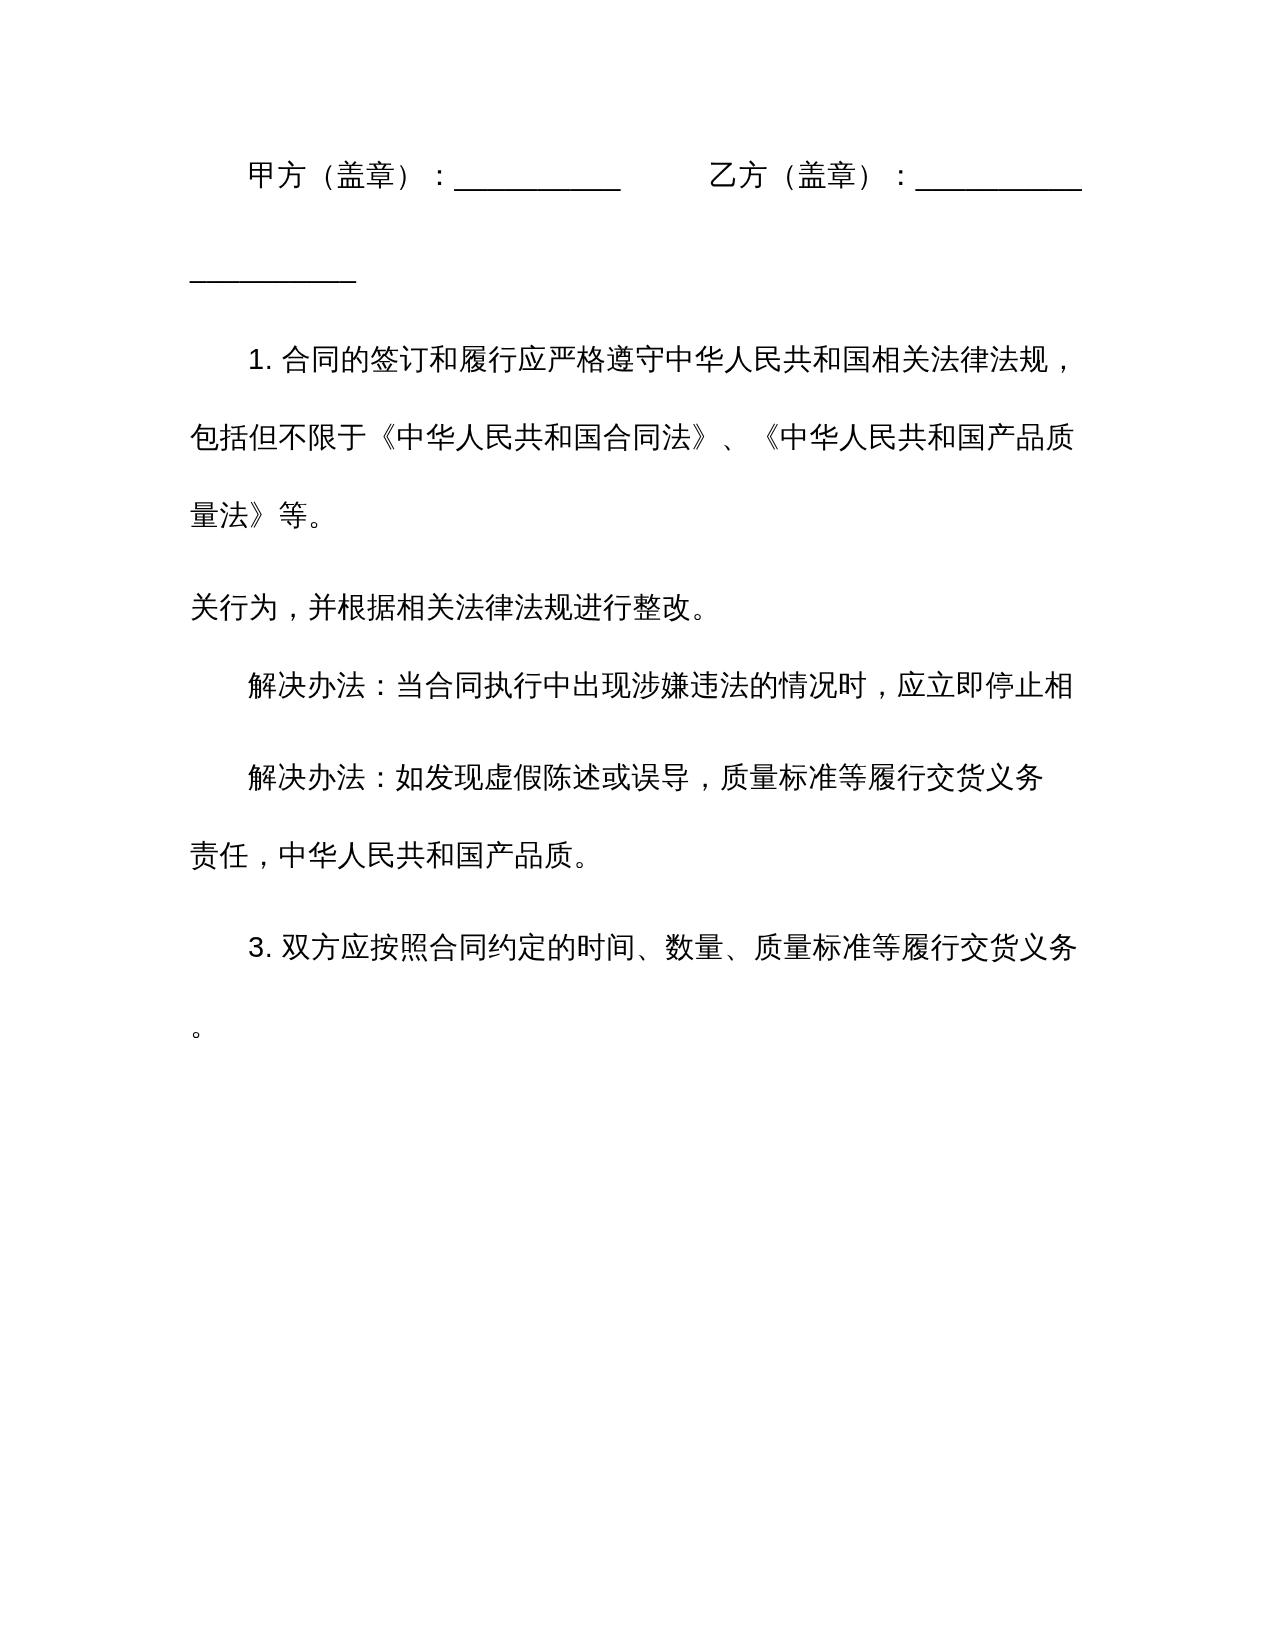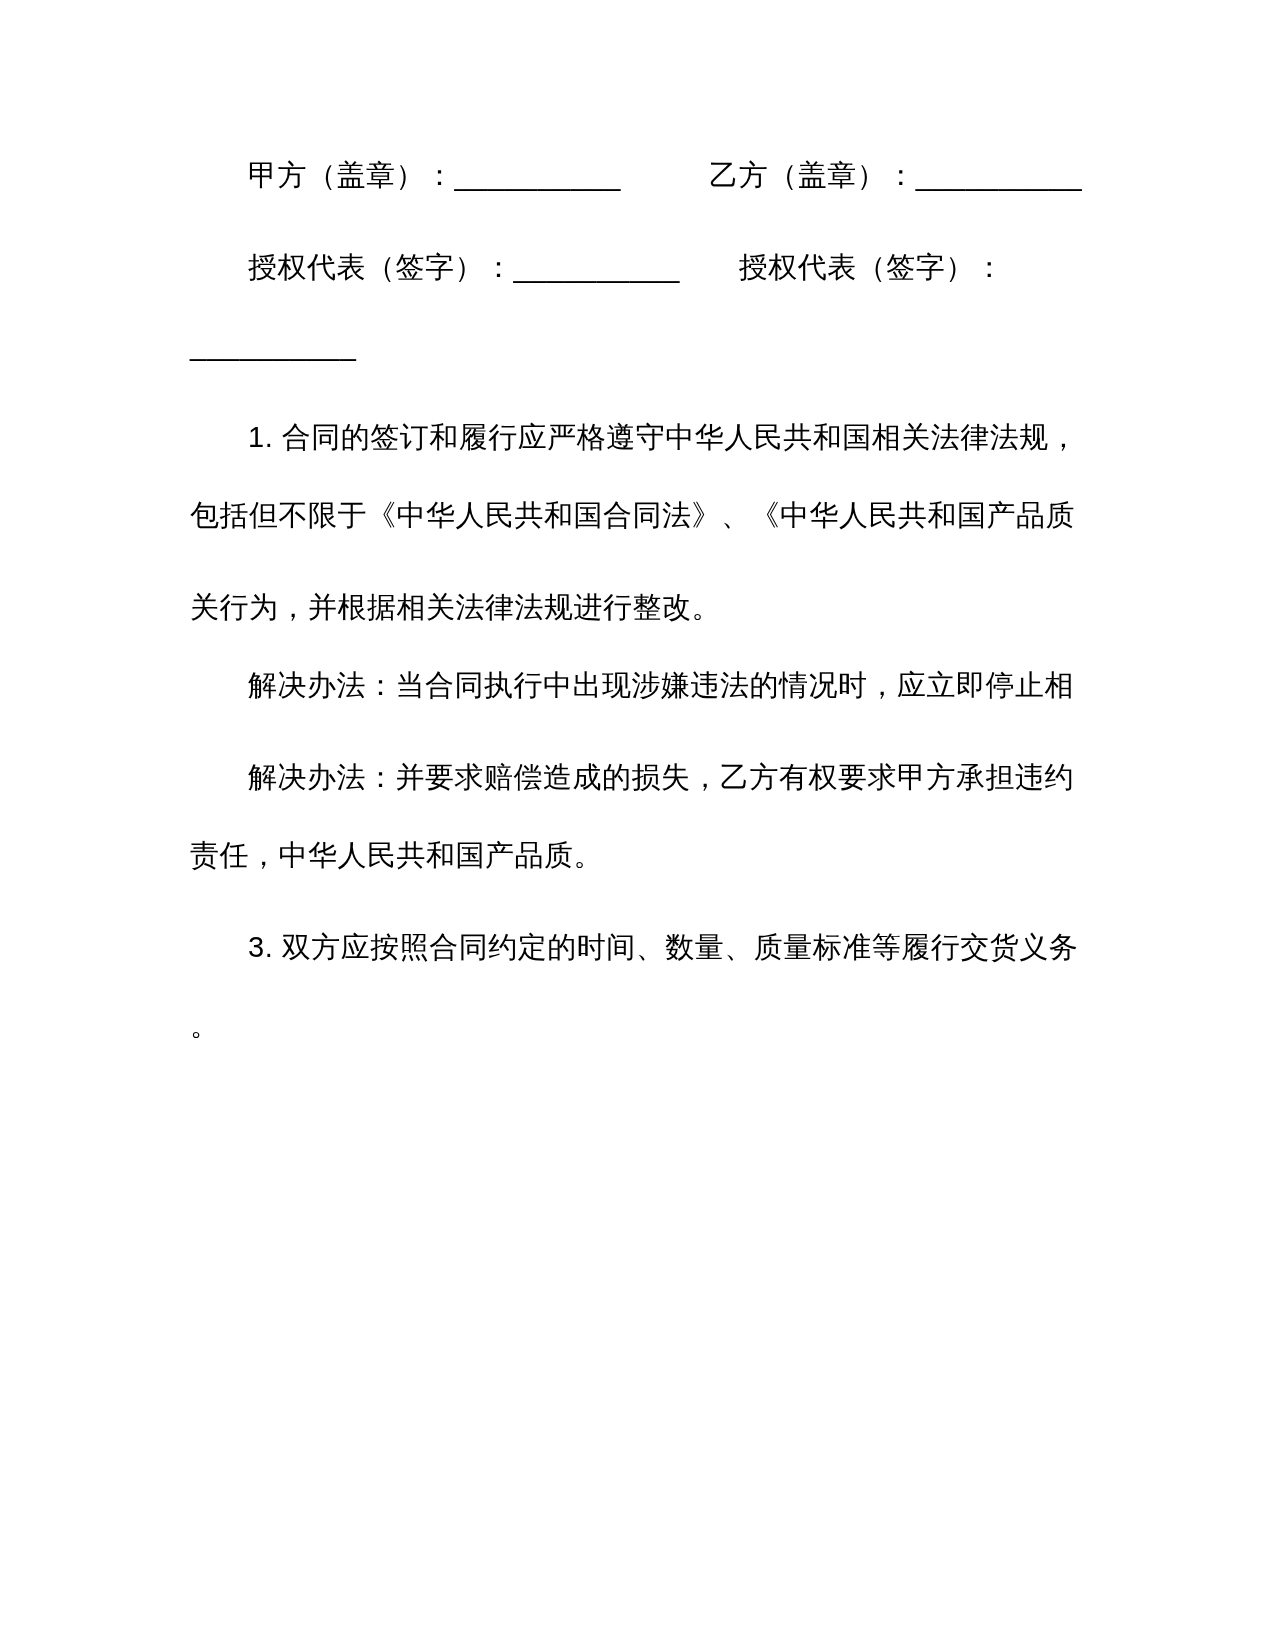--- a/index.html
+++ b/index.html
@@ -37,33 +37,33 @@
 </style>
 </head>
 <body>
 
 <div class="page">
   <div class="content" id="content">
       <div class="para">
         <div class="line indent">甲方（盖章）：__________　　　乙方（盖章）：__________</div>
       </div>
       <div class="para">
-        <div class="line indent">授权代表（签字）：__________　　授权代表（签字）：</div>
         <div class="line">__________</div>
       </div>
       <div class="para">
         <div class="line indent">1. 合同的签订和履行应严格遵守中华人民共和国相关法律法规，</div>
         <div class="line">包括但不限于《中华人民共和国合同法》、《中华人民共和国产品质</div>
+        <div class="line">量法》等。</div>
       </div>
       <div class="para">
         <div class="line">关行为，并根据相关法律法规进行整改。</div>
         <div class="line indent">解决办法：当合同执行中出现涉嫌违法的情况时，应立即停止相</div>
       </div>
       <div class="para">
-        <div class="line indent">解决办法：并要求赔偿造成的损失，乙方有权要求甲方承担违约</div>
+        <div class="line indent">解决办法：如发现虚假陈述或误导，质量标准等履行交货义务</div>
         <div class="line">责任，中华人民共和国产品质。</div>
       </div>
       <div class="para">
         <div class="line indent">3. 双方应按照合同约定的时间、数量、质量标准等履行交货义务</div>
         <div class="line">。</div>
       </div>
     </div>
 </div>
 
 </body></html>

